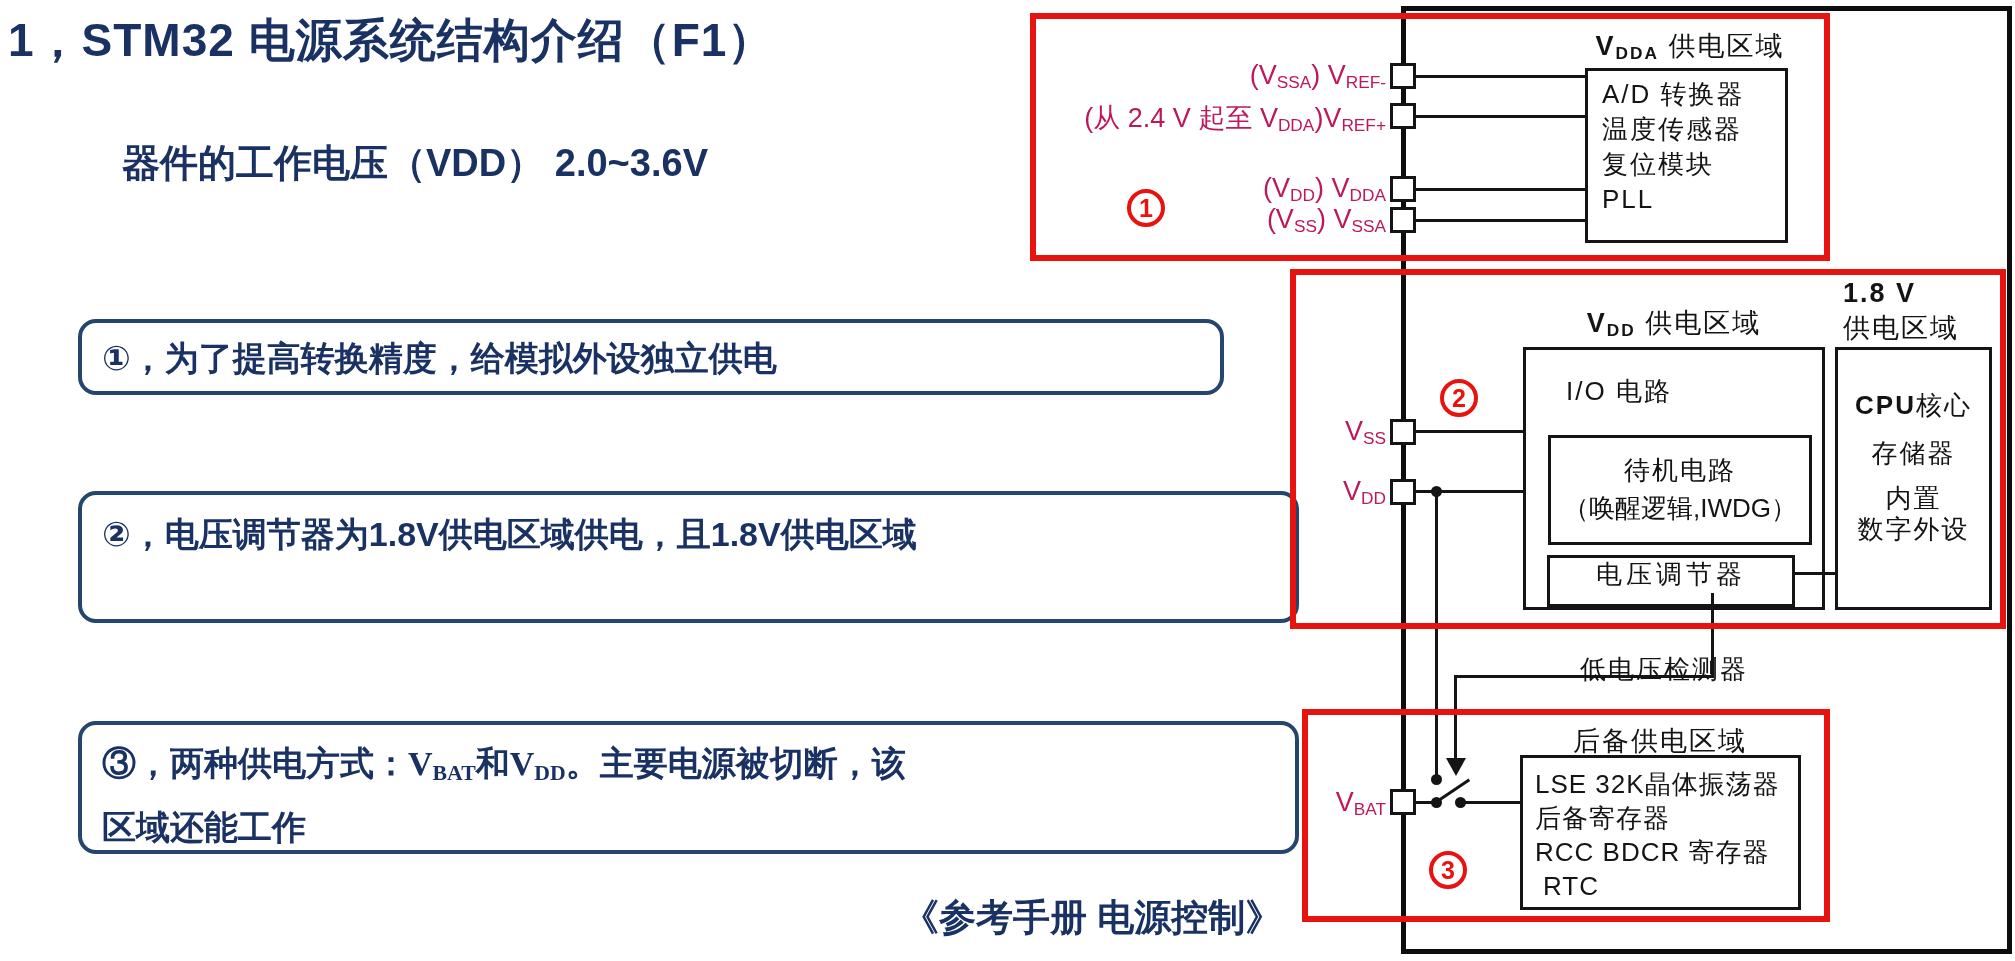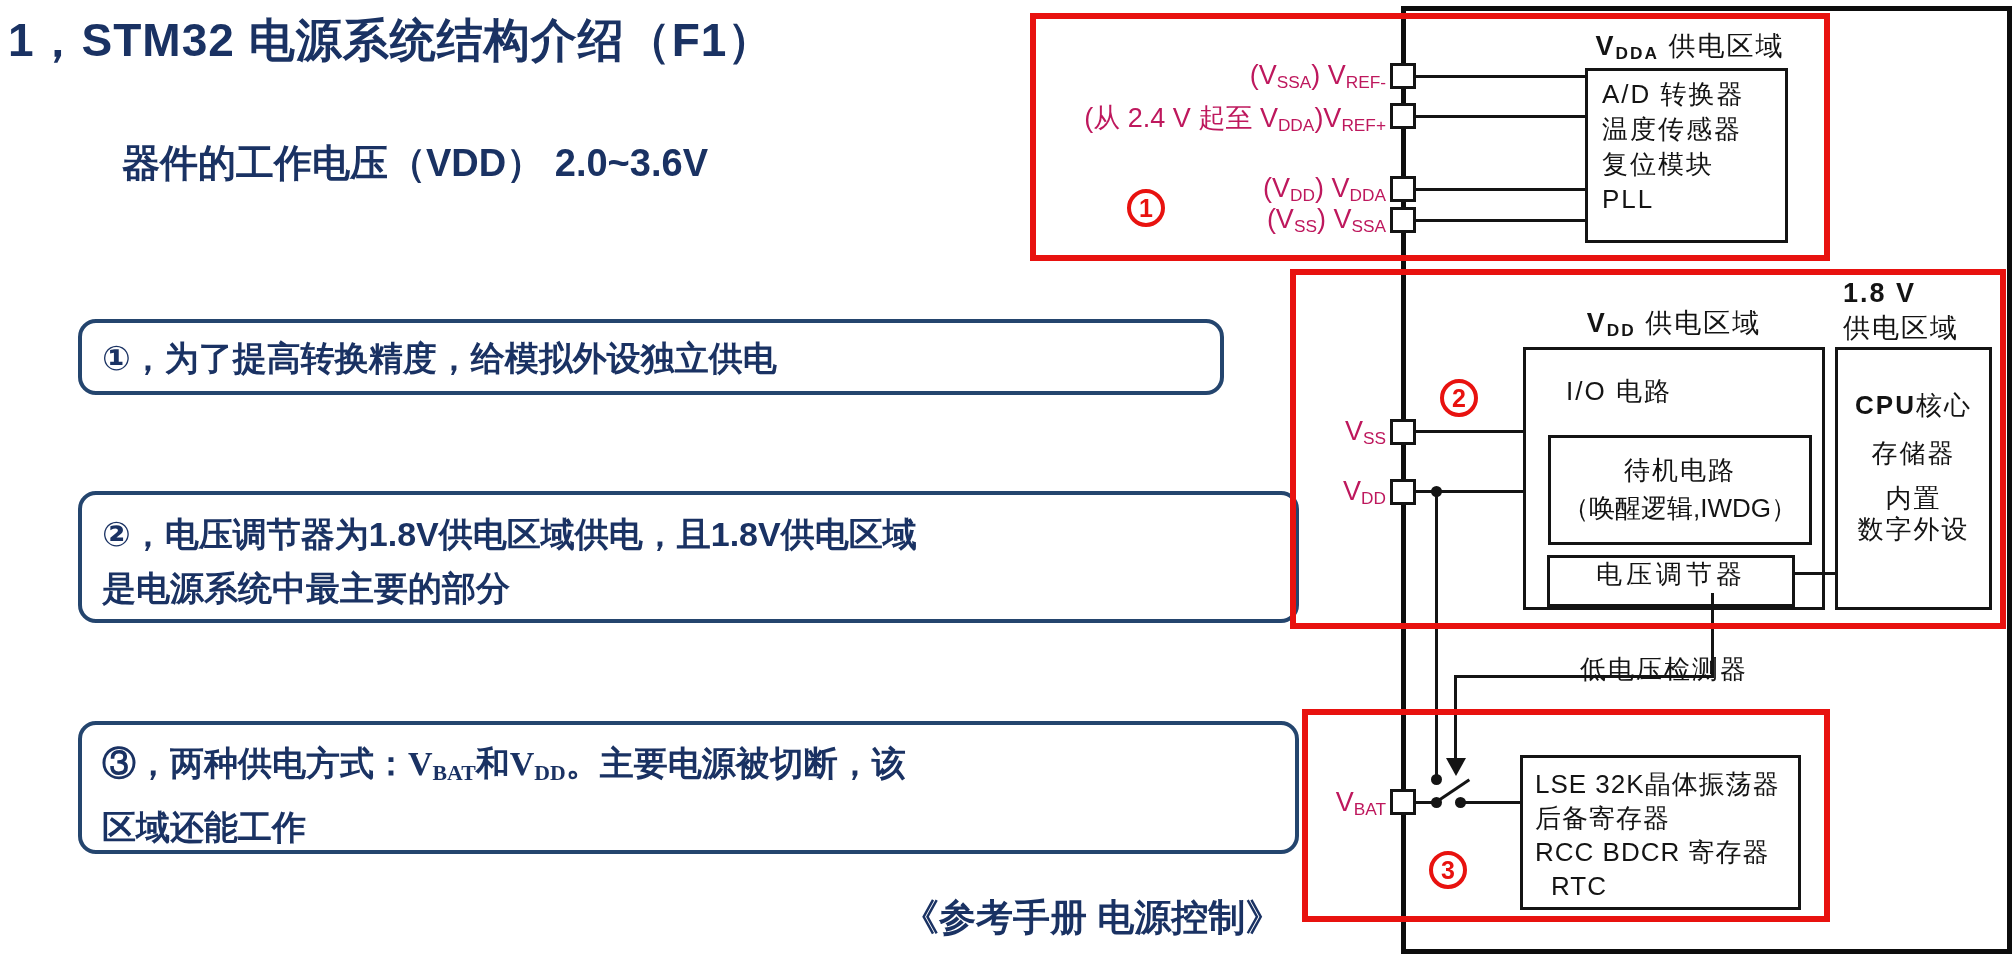--- a/index.html
+++ b/index.html
@@ -37,21 +37,20 @@
 
   <div class="abs navy slide-title">1，STM32 电源系统结构介绍（F1）</div>
   <div class="abs navy slide-subtitle">器件的工作电压（VDD）  2.0~3.6V</div>
 
   <div class="abs note-box" style="left:78px;top:319px;width:1146px;height:76px;">
     <div class="note-text" style="padding:8px 0 0 20px;"><span>①，为了提高转换精度，给模拟外设独立供电</span></div>
   </div>
 
   <div class="abs note-box" style="left:78px;top:491px;width:1221px;height:132px;">
     <div class="note-text" style="padding:12px 0 0 20px;"><span>②，电压调节器为1.8V供电区域供电，且1.8V供电区域</span></div>
-    <div class="note-text" style="padding-left:20px;"><span>是电源系统中最主要的部分</span></div>
   </div>
 
   <div class="abs note-box" style="left:78px;top:721px;width:1221px;height:133px;">
     <div class="note-text" style="padding:12px 8px 0 20px;font-family:Liberation Serif, serif;"><span>③，两种供电方式：V</span><span class="sb">BAT</span><span>和V</span><span class="sb">DD</span><span>。主要电源被切断，该</span></div>
     <div class="note-text" style="padding-left:20px;"><span>区域还能工作</span></div>
   </div>
 
   <div class="abs navy ref-text">《参考手册 电源控制》</div>
 
   <div class="abs chip" style="left:1401px;top:6px;width:611px;height:948px;"></div>
@@ -130,20 +129,21 @@
   <div class="abs pinlabel" style="right:629px;top:787px;"><span>V</span><span class="sb">BAT</span></div>
   <div class="abs pin" style="left:1390px;top:789px;"></div>
 
   <div class="abs wire" style="left:1416px;top:801px;width:23px;height:3px;"></div>
   <div class="abs dot" style="left:1431px;top:774px;"></div>
   <div class="abs dot" style="left:1431px;top:797px;"></div>
   <div class="abs dot" style="left:1455px;top:797px;"></div>
   <div class="abs wire" style="left:1437px;top:800px;width:39px;height:3px;transform:rotate(-34deg);transform-origin:0 50%;"></div>
   <div class="abs wire" style="left:1461px;top:801px;width:59px;height:3px;"></div>
 
+  <div class="abs dtitle" style="left:1490px;top:723px;width:340px;">后备供电区域</div>
   <div class="abs blackbox" style="left:1520px;top:755px;width:281px;height:155px;">
     <div class="dtext" style="padding:9px 0 0 12px;line-height:34px;letter-spacing:1px;">LSE 32K晶体振荡器</div>
     <div class="dtext" style="padding-left:12px;line-height:34px;letter-spacing:1px;">后备寄存器</div>
     <div class="dtext" style="padding-left:12px;line-height:34px;letter-spacing:1px;">RCC BDCR 寄存器</div>
-    <div class="dtext" style="padding-left:28px;line-height:34px;letter-spacing:1px;">RTC</div>
+    <div class="dtext" style="padding-left:20px;line-height:34px;letter-spacing:1px;">RTC</div>
   </div>
 
 </div>
 
 </body></html>

